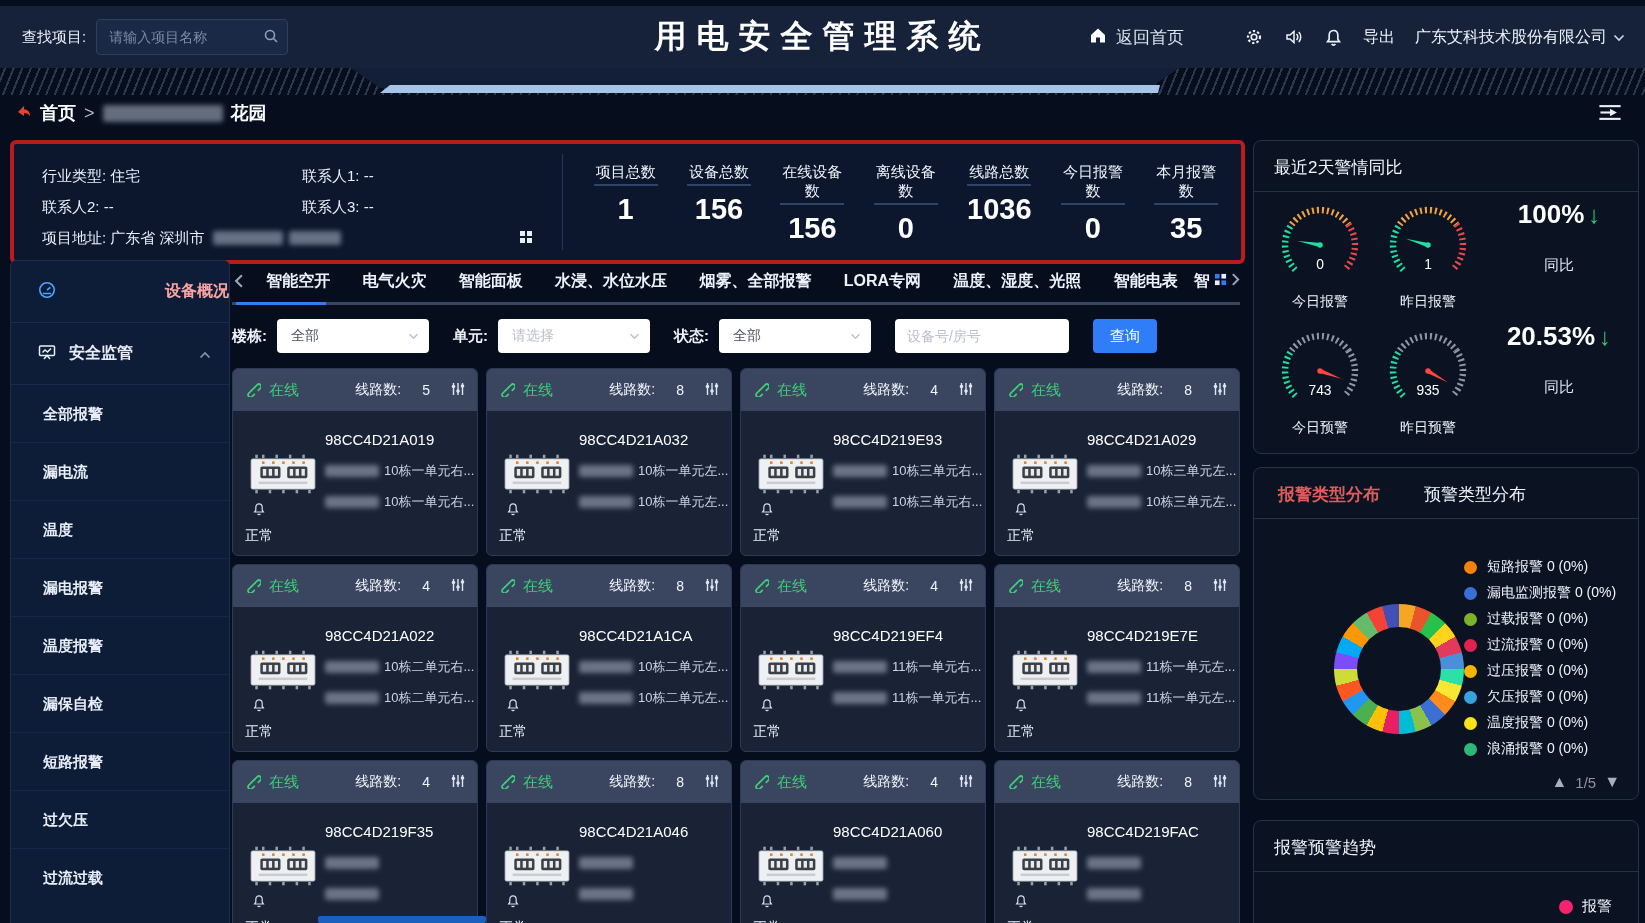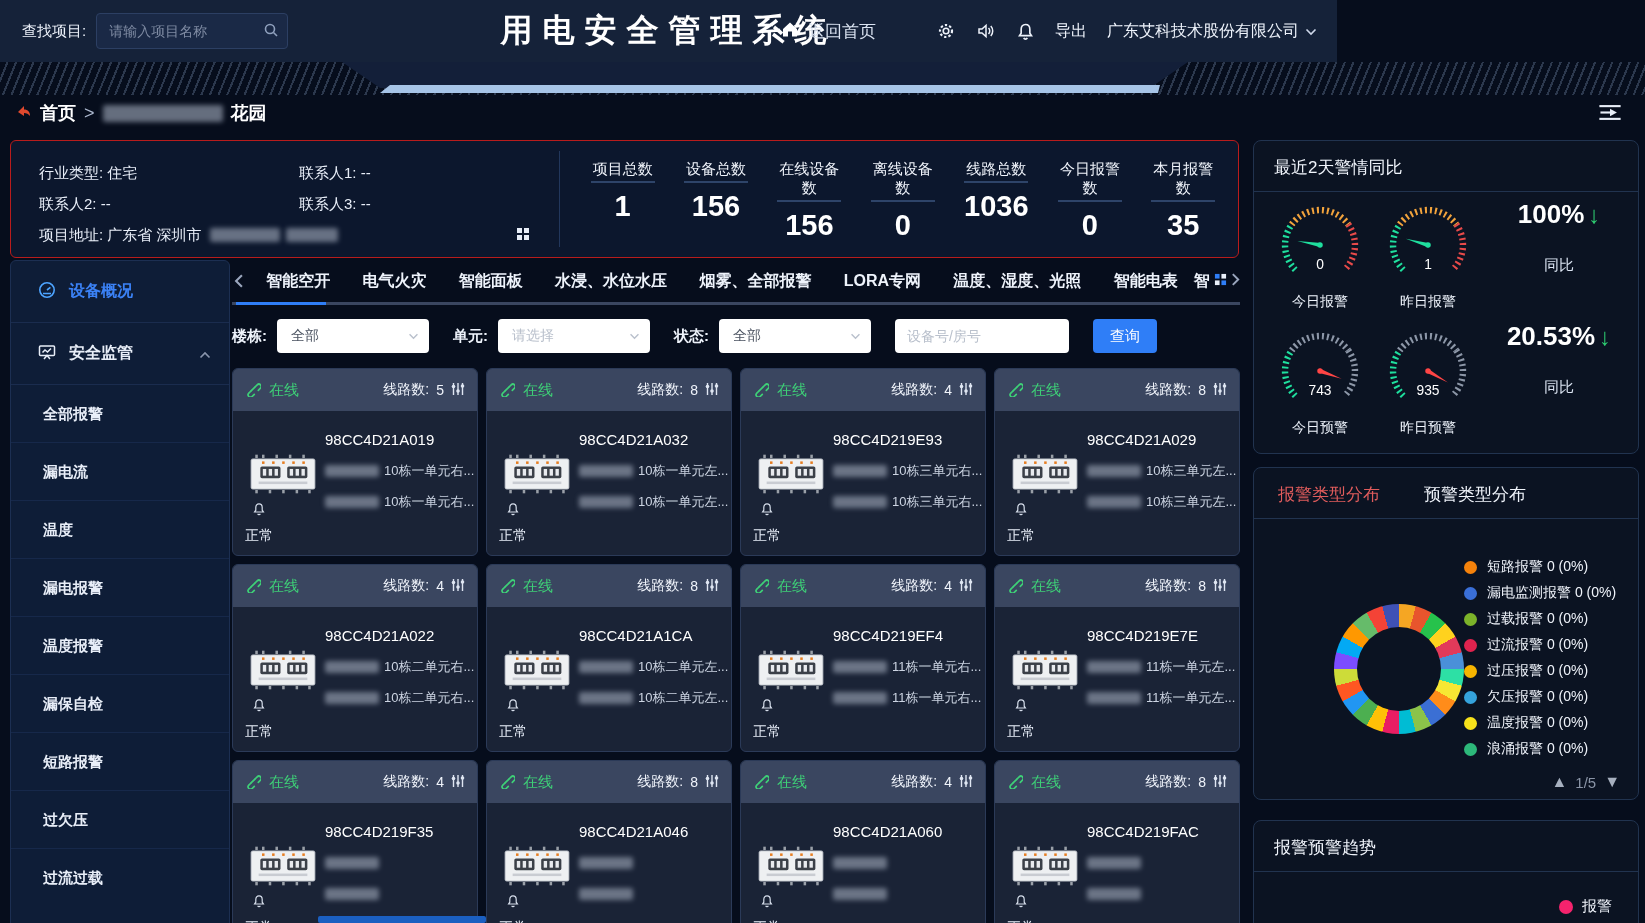--- a/index.html
+++ b/index.html
@@ -1,20 +1,20 @@
 <!DOCTYPE html>
 <html><head>
 <meta charset="utf-8">
 <style>
   html,body{margin:0;padding:0;background:#060d1c;}
   body{width:1645px;height:923px;position:relative;overflow:hidden;
        font-family:"Liberation Sans","DejaVu Sans",sans-serif;color:#fff;}
 
   
-  .header{position:absolute;top:0;left:0;width:1337px;height:62px;background:#152239;
+  .header{position:absolute;top:6px;left:0;width:1645px;height:62px;background:#152239;
           display:flex;align-items:center;z-index:5;}
   .hsearch{display:flex;align-items:center;margin-left:22px;gap:10px;}
   .hsearch-label{font-size:15px;color:#eef3fb;}
   .hsearch-box{position:relative;width:190px;height:34px;background:#1a2946;border:1px solid #2c3f63;border-radius:4px;display:flex;align-items:center;}
   .hsearch-box input{flex:1;background:transparent;border:0;outline:none;color:#dfe6f2;font-size:14px;padding:0 30px 0 12px;font-family:inherit;}
   .hsearch-box input::placeholder{color:#7f8ba3;}
   .hsearch-ico{position:absolute;right:8px;top:8px;}
   .htitle{position:absolute;left:0;right:0;text-align:center;font-size:32px;font-weight:700;letter-spacing:10px;color:#fff;pointer-events:none;}
   .hright{margin-left:auto;display:flex;align-items:center;gap:20px;padding-right:20px;z-index:6;}
   .hback{display:flex;align-items:flex-start;gap:8px;font-size:17px;color:#dbe4f2;cursor:pointer;margin-right:40px;}
@@ -33,36 +33,36 @@
   
   .crumb{position:absolute;top:101px;left:14px;display:flex;align-items:center;gap:8px;font-size:18px;font-weight:700;}
   .crumb .sep{color:#aebad0;font-weight:400;}
   .collapse-ico{position:absolute;top:104px;left:1598px;cursor:pointer;}
 
   .blur{display:inline-block;height:14px;border-radius:2px;background:#8e97a8;filter:blur(2.5px);opacity:.7;vertical-align:-2px;}
   .w120{width:120px;height:17px;} .w70{width:70px;} .w52{width:52px;margin-left:6px;} .w54{width:54px;height:12px;margin-right:5px;}
 
   
   .info{position:absolute;top:140px;left:10px;width:1227px;height:116px;background:rgba(19,33,60,.55);
-        border:1px solid #b91c1c;border-radius:6px;}
+        border:4px solid #b91c1c;border-radius:6px;}
   .info-left{position:absolute;left:28px;top:16px;font-size:15px;color:#e8eef8;line-height:31px;}
   .info-left2{position:absolute;left:288px;top:16px;font-size:15px;color:#e8eef8;line-height:31px;}
   .info-grid-ico{position:absolute;left:505px;top:86px;cursor:pointer;}
   .info-vdiv{position:absolute;left:548px;top:10px;bottom:10px;width:1px;background:#22375c;}
   .stats{position:absolute;left:565px;right:8px;top:18px;display:flex;justify-content:space-around;}
   .stat{display:flex;flex-direction:column;align-items:center;}
   .stat-label{font-size:15px;color:#f0f4fb;text-align:center;width:64px;line-height:19px;padding-bottom:3px;border-bottom:2px solid rgba(88,124,180,.45);}
   .stat-value{font-size:29px;font-weight:700;margin-top:7px;color:#fff;}
 
   
   .sidebar{position:absolute;top:260px;left:10px;width:218px;height:663px;background:#0e1d37;
            border:1px solid #1c2f52;border-radius:6px 6px 0 0;overflow:hidden;}
   .side-item{height:61px;display:flex;align-items:center;gap:12px;padding-left:26px;font-size:16px;font-weight:700;
              border-bottom:1px solid #1a2c4e;cursor:pointer;color:#e8eef8;position:relative;}
-  .side-item.active{color:#3b82f6;}
+  .side-item.active{color:#fca5a5;justify-content:space-between;}
   .side-item .chev{position:absolute;right:18px;}
   .sub-item{height:57px;line-height:57px;padding-left:32px;font-size:15px;font-weight:700;color:#e8eef8;cursor:pointer;}
   .sub-item + .sub-item{border-top:1px solid #16284a;}
 
   
   .content{position:absolute;top:260px;left:232px;width:1008px;}
   .tabbar{height:42px;display:flex;align-items:center;gap:4px;}
   .tab-scroll{flex:none;padding:0 2px;cursor:pointer;display:flex;align-items:center;}
   .tab{flex:none;margin:0 auto;padding:0 10px;font-size:16px;font-weight:700;color:#eef3fb;cursor:pointer;white-space:nowrap;}
   .tabs-flex{flex:1;display:flex;justify-content:space-between;align-items:center;}
@@ -77,21 +77,21 @@
   .select .val{font-size:14px;color:#4a5260;}
   .select .val.ph{color:#b9c0cc;}
   .finput{width:150px;height:34px;background:#fff;border:0;border-radius:4px;font-size:14px;padding:0 12px;outline:none;font-family:inherit;margin-right:14px;}
   .finput::placeholder{color:#b9c0cc;}
   .fbtn{width:64px;height:34px;background:#2f7ef7;color:#fff;border:0;border-radius:4px;font-size:15px;cursor:pointer;font-family:inherit;}
 
   .cards{margin-top:14px;display:grid;grid-template-columns:repeat(4,1fr);gap:8px;grid-auto-rows:188px;}
   .card{background:#1a2336;border:1px solid #2b3a58;border-radius:6px;overflow:hidden;position:relative;cursor:pointer;}
   .card-head{height:42px;background:#3a4660;display:flex;align-items:center;justify-content:space-between;padding:0 12px;}
   .card-online{display:flex;align-items:center;gap:8px;color:#3ed077;font-size:15px;}
-  .card-lines{display:flex;align-items:center;gap:7px;color:#f0f4fb;font-size:14px;}
+  .card-lines{display:flex;align-items:center;gap:21px;color:#f0f4fb;font-size:14px;}
   .card-id{margin:20px 0 0 92px;font-size:15px;color:#fff;}
   .device-img{position:absolute;left:15px;top:84px;}
   .loc{margin:16px 0 0 92px;font-size:13px;color:#ccd4e2;line-height:14px;white-space:nowrap;}
   .loc.second{margin-top:17px;}
   .card-foot{position:absolute;left:12px;bottom:10px;display:flex;align-items:center;gap:8px;font-size:14px;color:#e6ecf7;flex-direction:column;}
 
   
   .panel{position:absolute;left:1253px;width:384px;background:#0b1322;border:1px solid #21334f;border-radius:8px;}
   .panel-title{font-size:17px;color:#f0f4fb;padding:15px 20px 12px 20px;}
   .panel-div{height:1px;background:#21334f;}
@@ -104,21 +104,21 @@
   .gauge-label{font-size:14px;color:#eef3fb;margin-top:-2px;}
   .ratios{position:absolute;right:14px;top:58px;width:130px;display:flex;flex-direction:column;gap:46px;}
   .ratio{text-align:center;}
   .ratio-line{font-size:26px;font-weight:700;color:#fff;white-space:nowrap;}
   .ratio-arrow{color:#2ecc71;font-size:24px;margin-left:4px;}
   .ratio-label{font-size:15px;color:#dbe4f2;margin-top:26px;}
 
   .p2{top:467px;height:331px;}
   .dist-tabs{display:flex;gap:44px;padding:15px 0 12px 24px;font-size:17px;}
   .dist-tab{cursor:pointer;color:#f0f4fb;}
-  .dist-tab.alarm{color:#e05c5c;}
+  .dist-tab.alarm{color:#e05c5c;font-weight:bold;}
   .donut{position:absolute;left:80px;top:136px;width:130px;height:130px;border-radius:50%;}
   .donut .hole{position:absolute;left:23px;top:23px;width:84px;height:84px;border-radius:50%;background:#0b1322;}
   .legend{position:absolute;left:210px;top:86px;}
   .legend-row{display:flex;align-items:center;gap:10px;height:26px;font-size:14px;color:#f0f4fb;white-space:nowrap;}
   .legend-dot{width:13px;height:13px;border-radius:50%;flex:none;}
   .pager{position:absolute;right:18px;bottom:8px;display:flex;align-items:center;gap:8px;font-size:15px;color:#8a94a6;}
   .pager .tri{cursor:pointer;font-size:16px;color:#a7b0bf;}
 
   .p3{top:820px;height:120px;}
   .trend-legend{position:absolute;right:26px;top:76px;display:flex;align-items:center;gap:9px;font-size:15px;color:#f0f4fb;}

